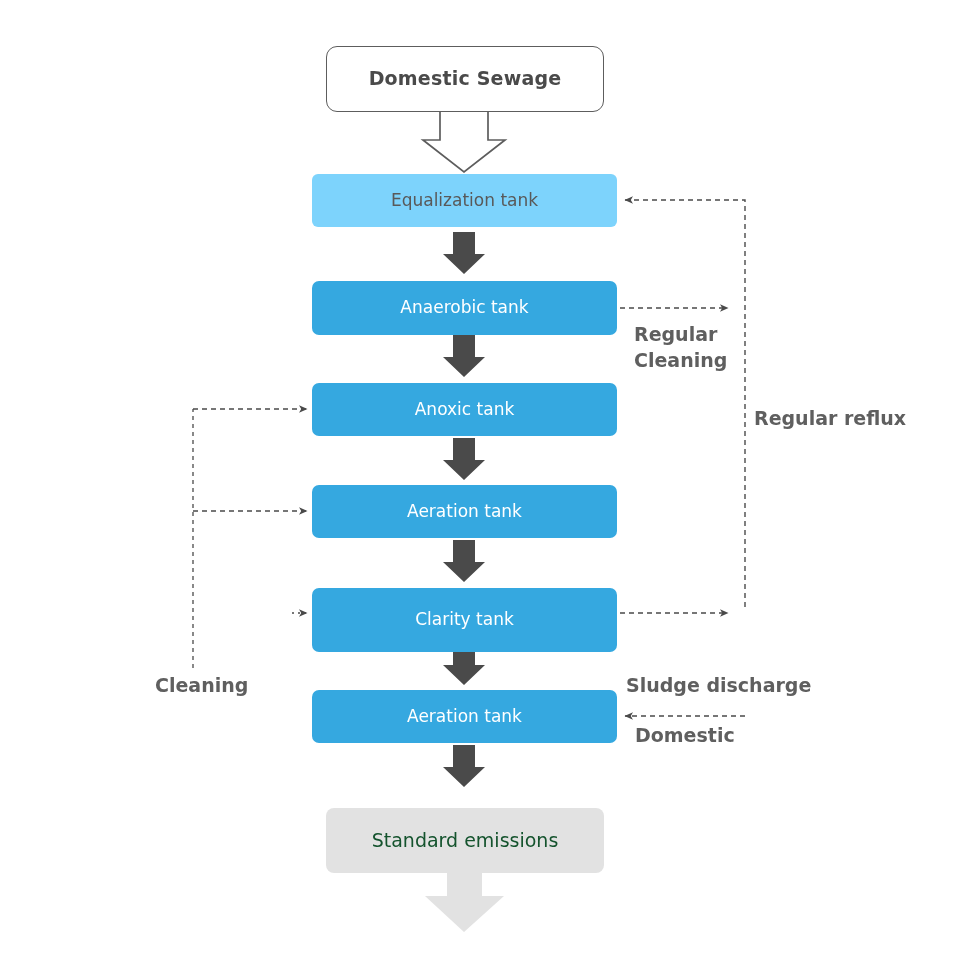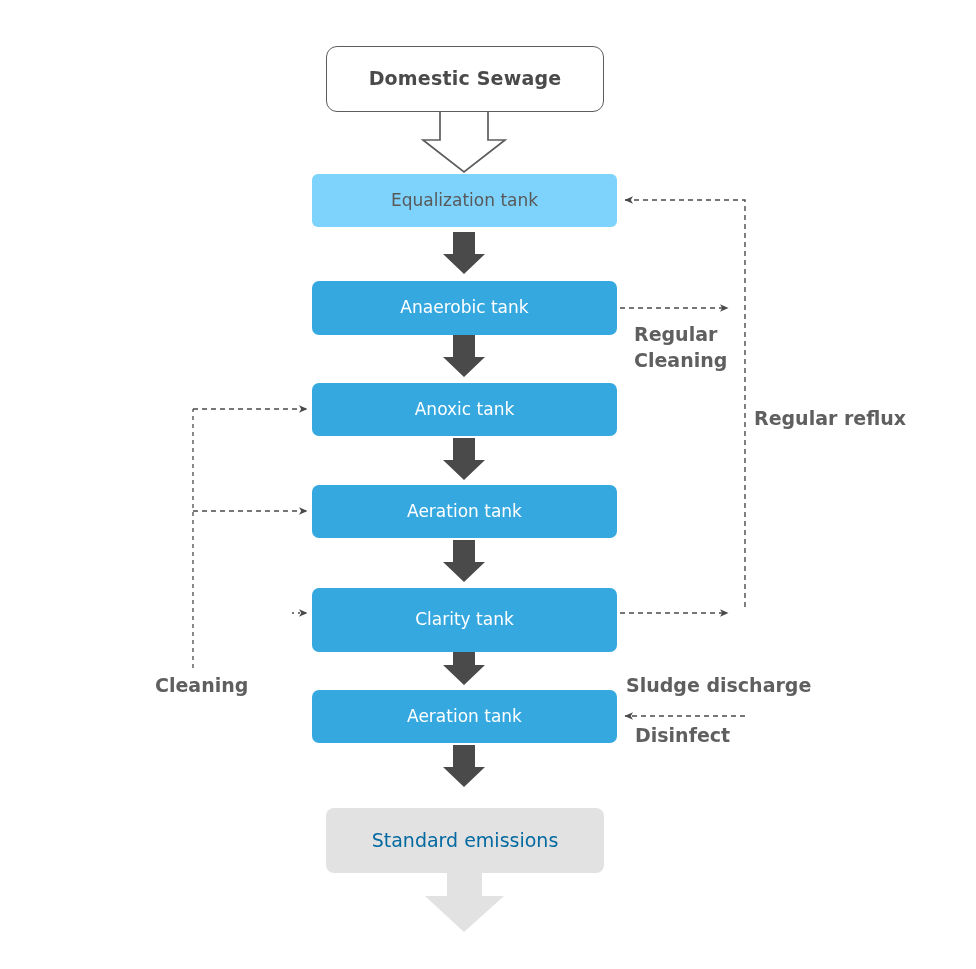--- a/index.html
+++ b/index.html
@@ -41,21 +41,21 @@
   }
   .node-gray {
     background: #7dd3fc;
     border-radius: 6px;
     color: #595959;
     font-size: 17px;
   }
   .node-emit {
     background: #e2e2e2;
     border-radius: 8px;
-    color: #0369a1;
+    color: #14532d;
     font-size: 19px;
   }
   .node-blue {
     background: #35a8e0;
     border-radius: 7px;
     color: #ffffff;
     font-size: 17px;
   }
   .edge-label {
     position: absolute;
@@ -168,17 +168,17 @@
     <span>Standard emissions</span>
   </div>
 
   <div class="edge-label" style="left:634px; top:322px; text-align:center; width:76px;">Regular
 Cleaning</div>
 
   <div class="edge-label" style="left:754px; top:406px;">Regular reflux</div>
 
   <div class="edge-label" style="left:626px; top:629px;margin-top:44px;">Sludge discharge</div>
 
-  <div class="edge-label" style="left:635px; top:723px;">Disinfect</div>
+  <div class="edge-label" style="left:635px; top:723px;">Domestic</div>
 
   <div class="edge-label" style="left:155px; top:673px;">Cleaning</div>
 
 </div>
 
 </body></html>

